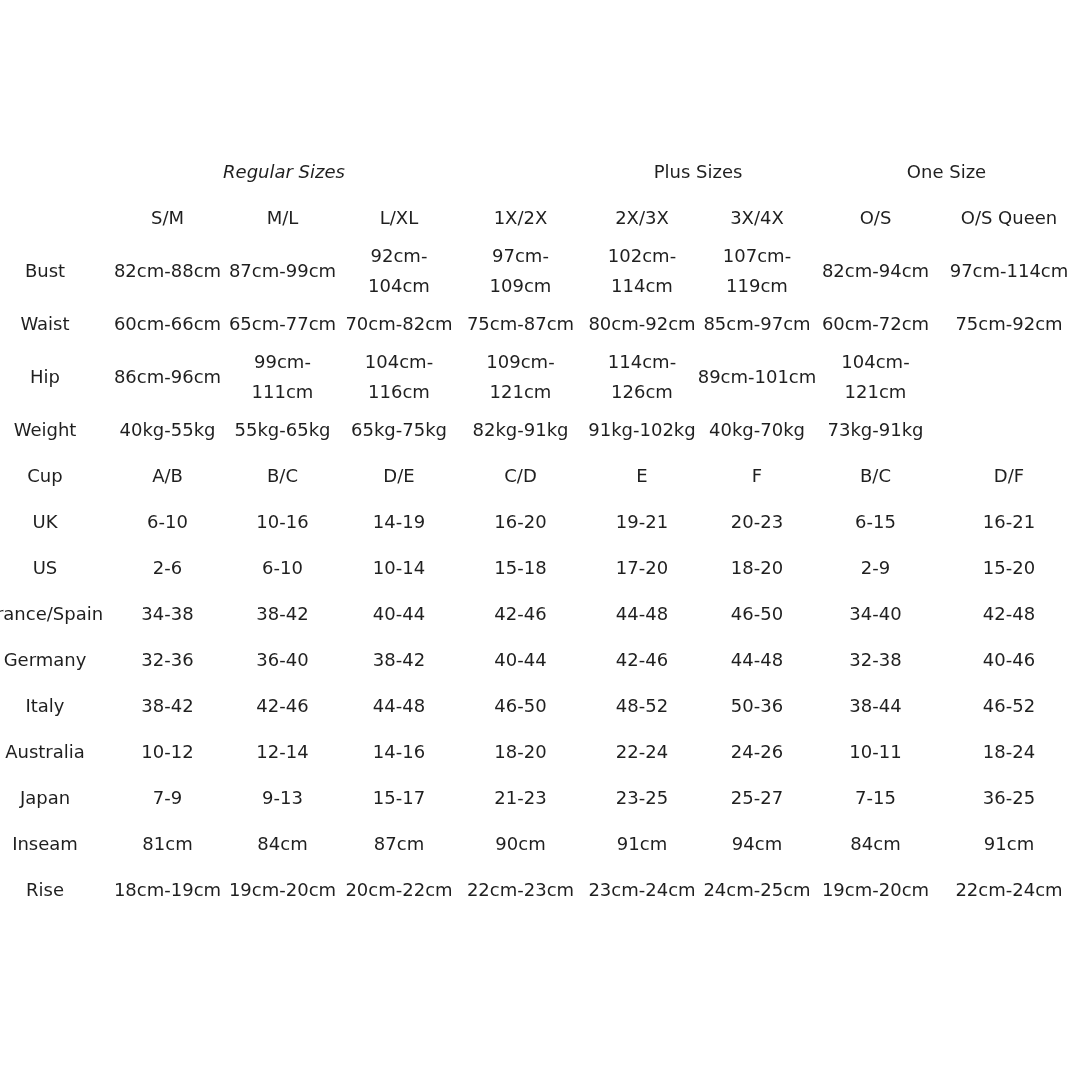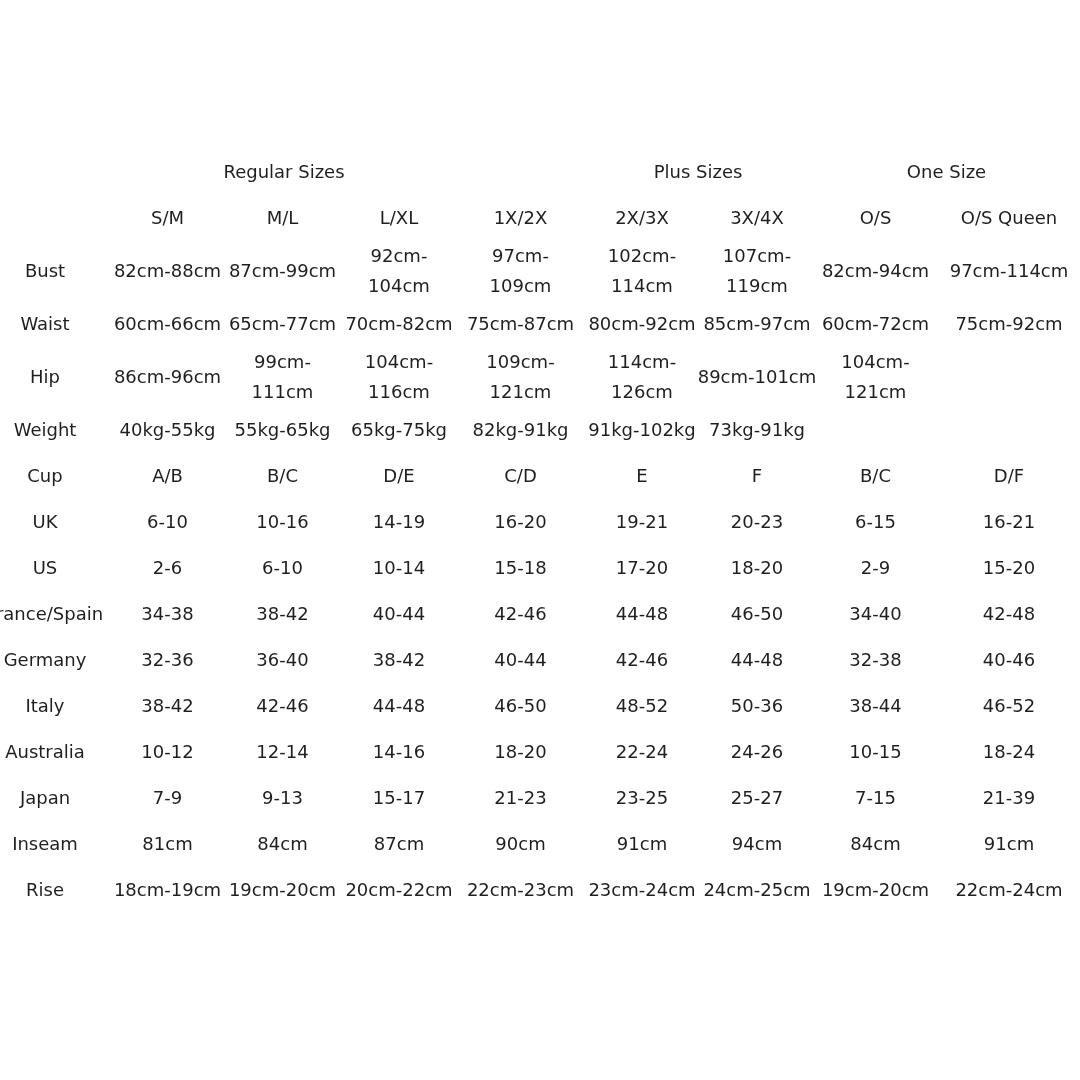--- a/index.html
+++ b/index.html
@@ -40,21 +40,21 @@
   .group-row .cell,
   .header-row .cell {
     font-size: 18px;
   }
 </style>
 </head>
 <body>
 
 <div class="chart" id="chart">
     <div class="row group-row">
-      <div class="cell" style="grid-column: 2 / 5;">Regular Sizes</div>
+      <div class="cell" style="grid-column: 2 / 5; font-style: italic;">Regular Sizes</div>
       <div class="cell" style="grid-column: 6 / 8;">Plus Sizes</div>
       <div class="cell" style="grid-column: 8 / 10;">One Size</div>
     </div>
     <div class="row header-row">
       <div class="cell"></div>
       <div class="cell">S/M</div>
       <div class="cell">M/L</div>
       <div class="cell">L/XL</div>
       <div class="cell">1X/2X</div>
       <div class="cell">2X/3X</div>
@@ -103,20 +103,21 @@
       <div class="cell">104cm-
 121cm</div>
     </div>
     <div class="row">
       <div class="cell">Weight</div>
       <div class="cell">40kg-55kg</div>
       <div class="cell">55kg-65kg</div>
       <div class="cell">65kg-75kg</div>
       <div class="cell">82kg-91kg</div>
       <div class="cell">91kg-102kg</div>
+      <div class="cell">40kg-70kg</div>
       <div class="cell">73kg-91kg</div>
     </div>
     <div class="row">
       <div class="cell">Cup</div>
       <div class="cell">A/B</div>
       <div class="cell">B/C</div>
       <div class="cell">D/E</div>
       <div class="cell">C/D</div>
       <div class="cell">E</div>
       <div class="cell">F</div>
@@ -179,33 +180,33 @@
       <div class="cell">46-52</div>
     </div>
     <div class="row">
       <div class="cell">Australia</div>
       <div class="cell">10-12</div>
       <div class="cell">12-14</div>
       <div class="cell">14-16</div>
       <div class="cell">18-20</div>
       <div class="cell">22-24</div>
       <div class="cell">24-26</div>
-      <div class="cell">10-15</div>
+      <div class="cell">10-11</div>
       <div class="cell">18-24</div>
     </div>
     <div class="row">
       <div class="cell">Japan</div>
       <div class="cell">7-9</div>
       <div class="cell">9-13</div>
       <div class="cell">15-17</div>
       <div class="cell">21-23</div>
       <div class="cell">23-25</div>
       <div class="cell">25-27</div>
       <div class="cell">7-15</div>
-      <div class="cell">21-39</div>
+      <div class="cell">36-25</div>
     </div>
     <div class="row">
       <div class="cell">Inseam</div>
       <div class="cell">81cm</div>
       <div class="cell">84cm</div>
       <div class="cell">87cm</div>
       <div class="cell">90cm</div>
       <div class="cell">91cm</div>
       <div class="cell">94cm</div>
       <div class="cell">84cm</div>

